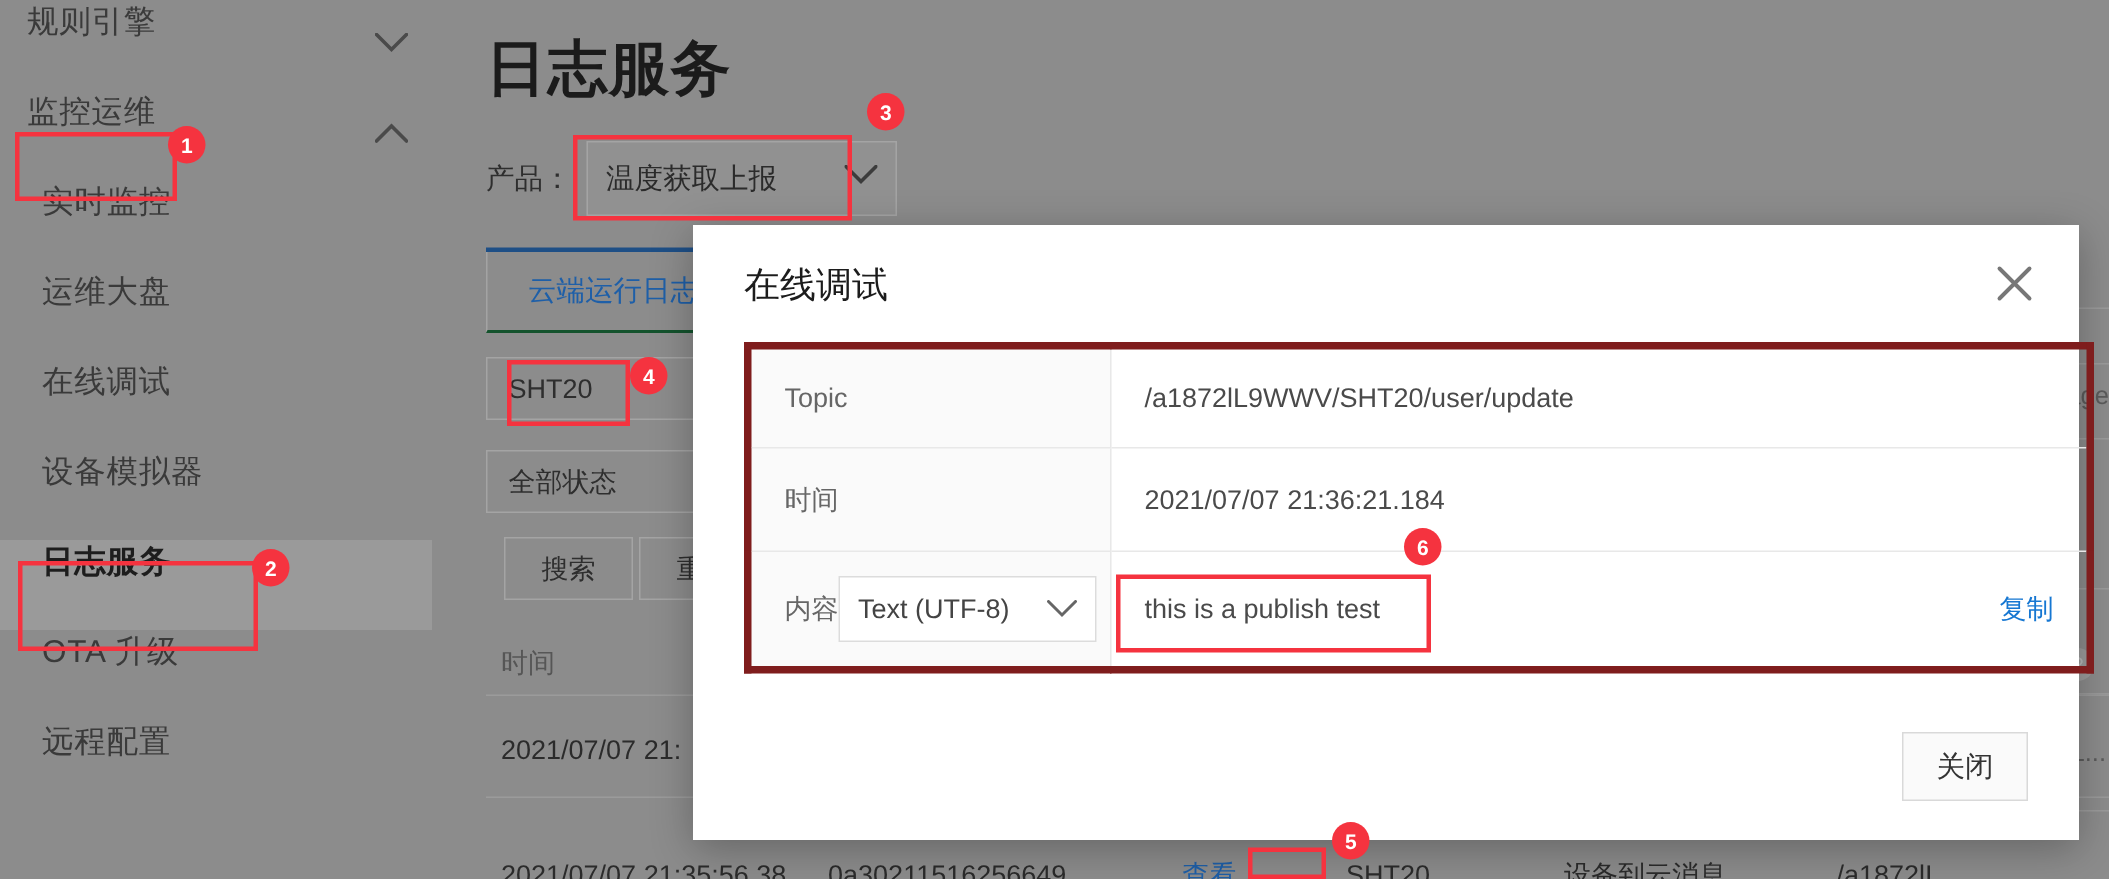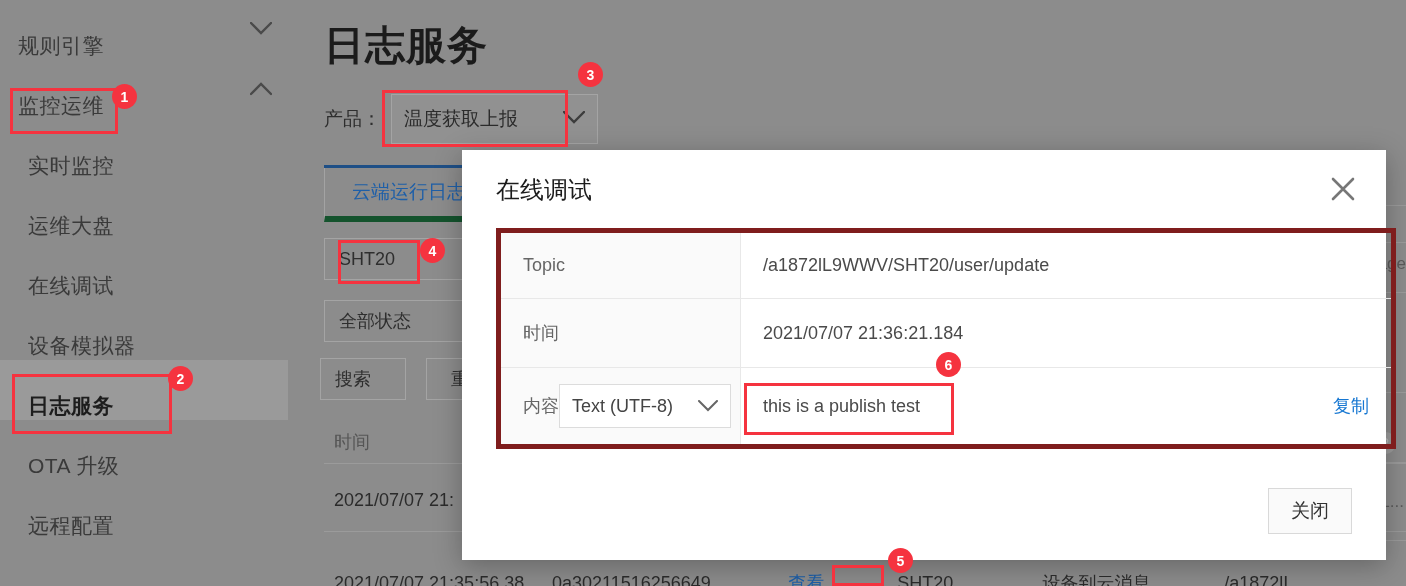--- a/index.html
+++ b/index.html
@@ -13,21 +13,21 @@
 
   
   .page-under { position: absolute; inset: 0; }
 
   
   .sidebar {
     position: absolute; left: 0; top: 0; width: 288px; height: 586px;
     background: #8c8c8c;
   }
   .side-row {
-    position: relative; height: 60px; display: flex; align-items: flex-end;
+    position: relative; height: 60px; display: flex; align-items: flex-start;
     padding-left: 18px; color: #3a3a3a; font-size: 21px; letter-spacing: .5px;
   }
   .side-row.group { padding-left: 18px; }
   .side-row.child { padding-left: 28px; }
   .side-row.active { background: #9a9a9a; font-weight: bold; color: #1d1d1d; }
   .chev {
     position: absolute; right: 22px; top: 50%; width: 16px; height: 16px;
     transform: translateY(-50%);
   }
   .chev svg { display: block; }
@@ -56,31 +56,31 @@
     display: flex; align-items: center; justify-content: space-between;
     padding: 0 12px; font-size: 19px; color: #2b2b2b;
   }
   .tabs {
     position: absolute; left: 36px; top: 165px;
     border-top: 3px solid #1e4f86;
   }
   .tab {
     height: 54px; min-width: 170px; padding: 0 22px;
     display: flex; align-items: center; justify-content: center;
-    border-left: 1px solid #a3a3a3; border-right: 1px solid #a3a3a3; border-bottom: 6px solid #14532d;
+    border-left: 1px solid #a3a3a3; border-right: 1px solid #a3a3a3; border-bottom: 2px solid #14532d;
     color: #1e5fa8; font-size: 19px; background: #8c8c8c;
   }
   .filter-chip {
     position: absolute; border: 1px solid #a4a4a4; background: #8c8c8c;
     display: flex; align-items: center; padding: 0 14px;
     font-size: 18px; color: #2e2e2e; height: 42px;
   }
   .chip-sht20 { left: 36px; top: 238px; width: 150px; }
   .chip-status { left: 36px; top: 300px; width: 175px; }
-  .btn-search  { left: 32px; top: 358px; width: 86px; }
+  .btn-search  { left: 48px; top: 358px; width: 86px; justify-content: center; }
   .btn-reset   { left: 138px; top: 358px; width: 86px; justify-content: center; }
 
   .tbl-head {
     position: absolute; left: 36px; top: 420px; right: 0; height: 44px;
     border-bottom: 1px solid #9b9b9b; color: #565656; font-size: 18px;
     display: flex; align-items: center;
   }
   .tbl-head .c1 { width: 250px; padding-left: 10px; }
   .tbl-row {
     position: absolute; left: 36px; right: 0; height: 62px;

